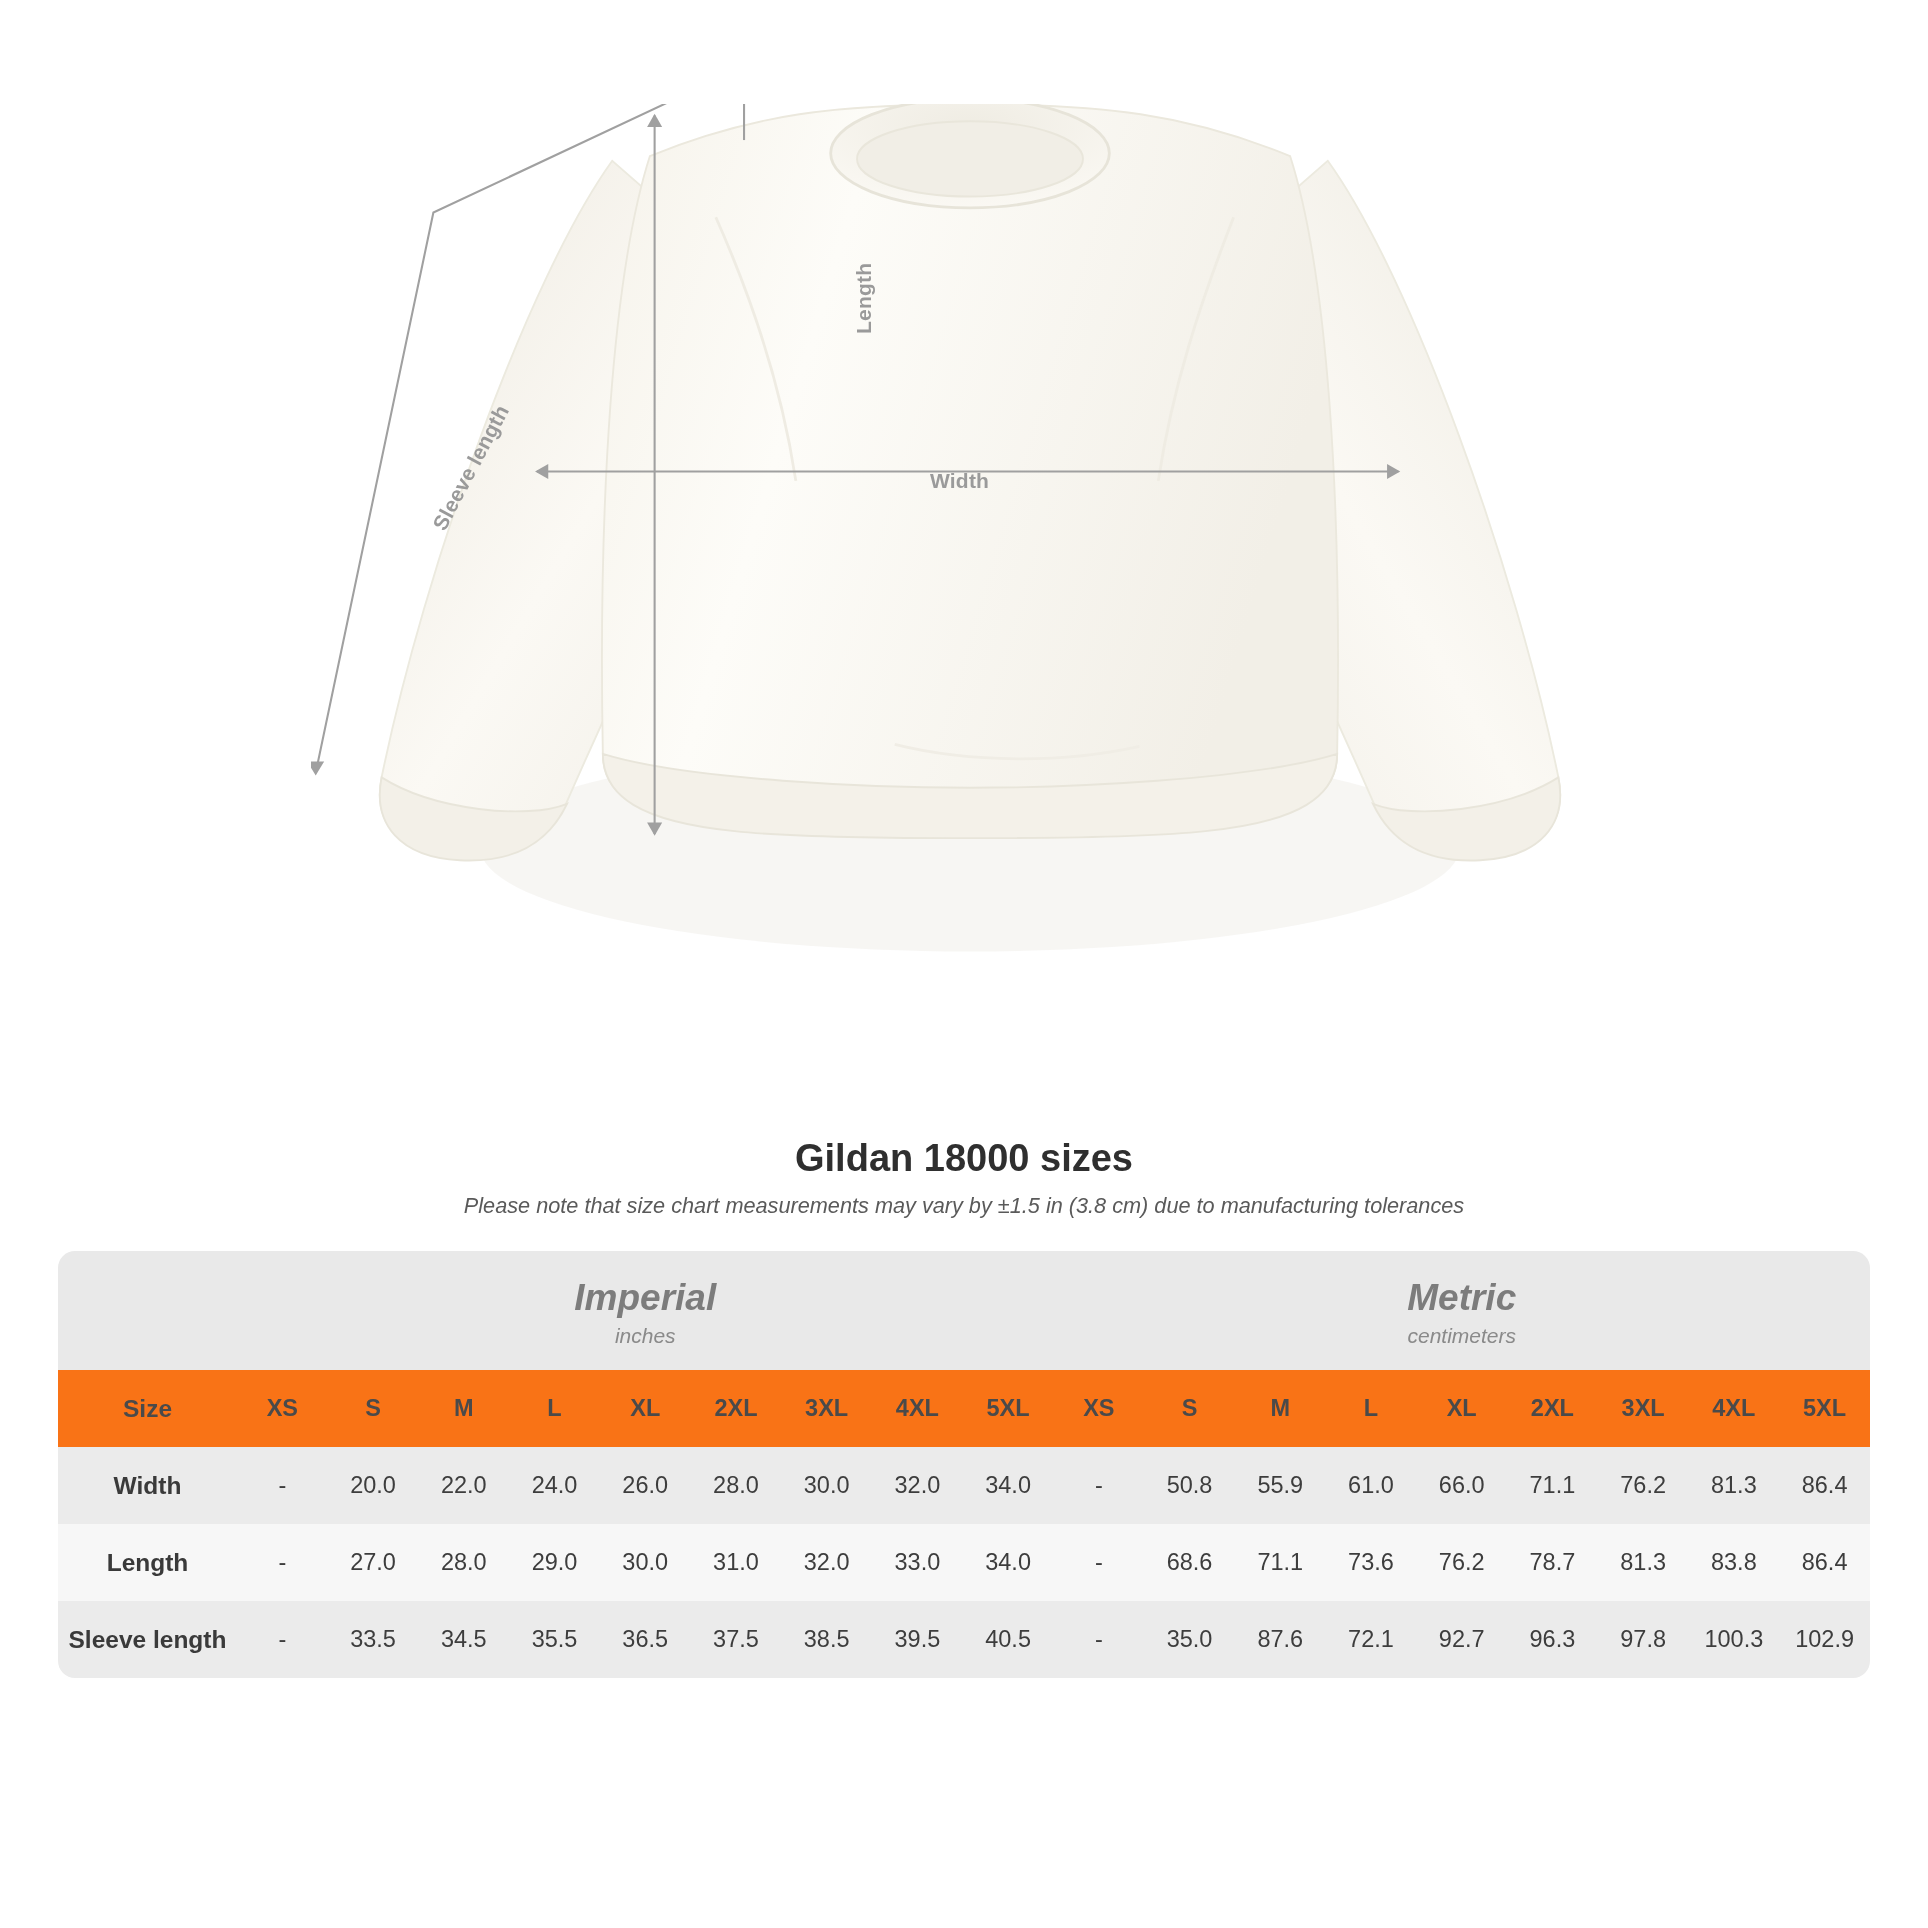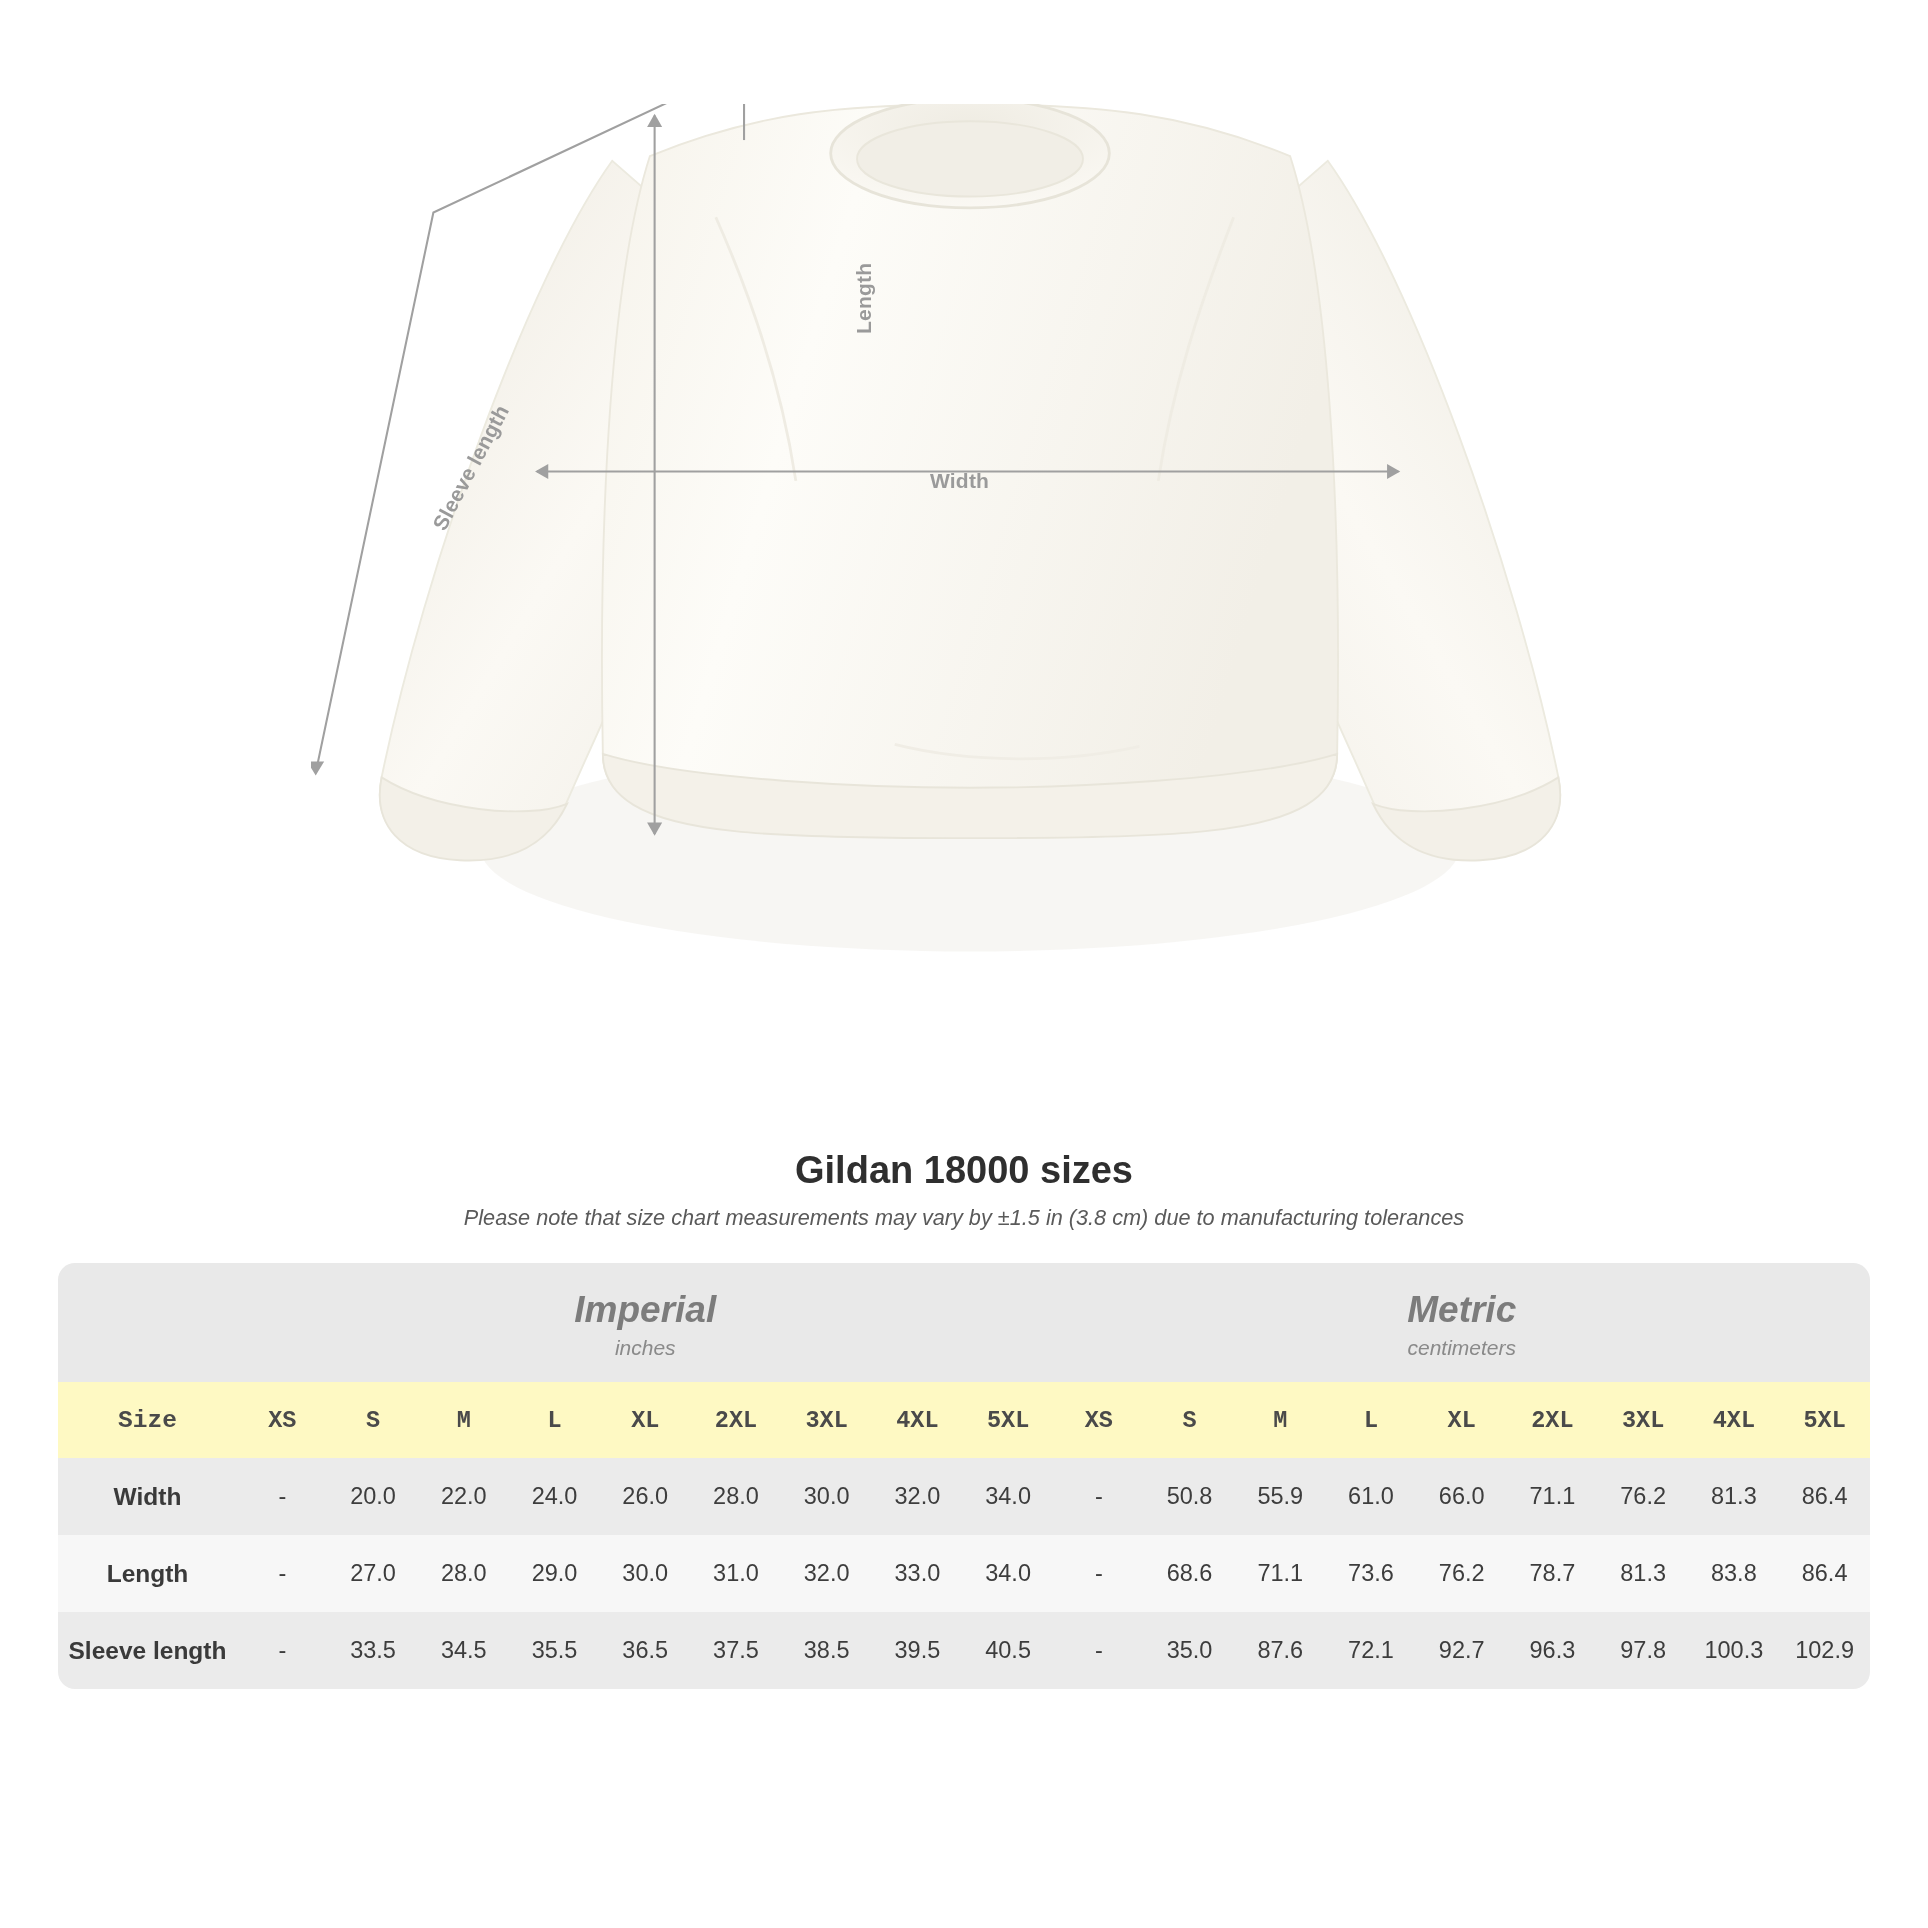--- a/index.html
+++ b/index.html
@@ -48,21 +48,21 @@
   }
   .label-sleeve {
     left: 428px; top: 523px;
     transform: rotate(-62deg);
     transform-origin: left top;
   }
 
   
   .title-block {
     text-align: center;
-    margin-top: 19px;
+    margin-top: 7px;
   }
   .chart-title {
     font-size: 38px;
     font-weight: bold;
     color: #2f2f2f;
     margin: 0 0 13px 0;
   }
   .chart-note {
     font-size: 21.7px;
     font-style: italic;
@@ -96,26 +96,25 @@
     color: #7c7c7c;
     line-height: 1.2;
   }
   .unit-sub {
     font-size: 21px;
     font-style: italic;
     color: #8a8a8a;
     margin-top: 3.8px;
   }
   .head-row td {
-    background: #fef9c3;
+    background: #f97316;
     padding: 24.5px 0;
     font-size: 23.5px;
     font-weight: bold;
     color: #4a4a4a;
-    font-family: Liberation Mono, monospace;
   }
   .head-row td.rowlabel { font-size: 24.5px; }
   .data-row td {
     padding: 24.5px 0;
     font-size: 23.5px;
     color: #3d3d3d;
   }
   .data-row.odd td { background: #ebebeb; }
   .data-row.even td { background: #f7f7f7; }
   .data-row td.rowlabel {

